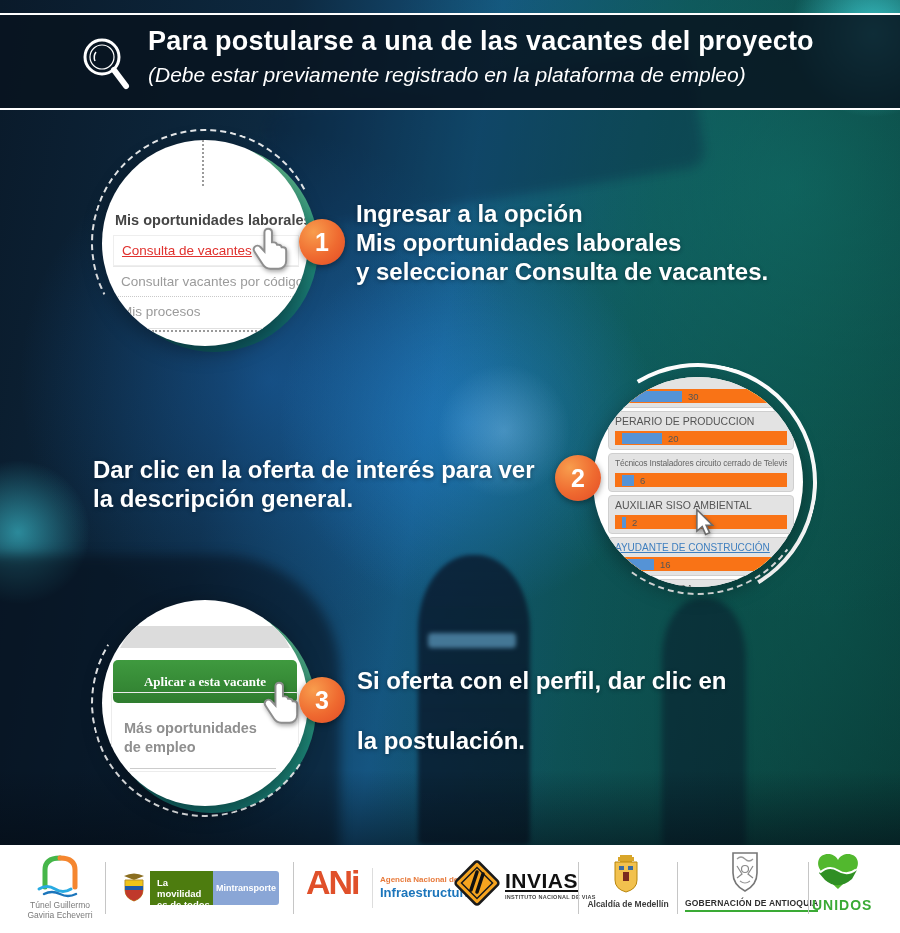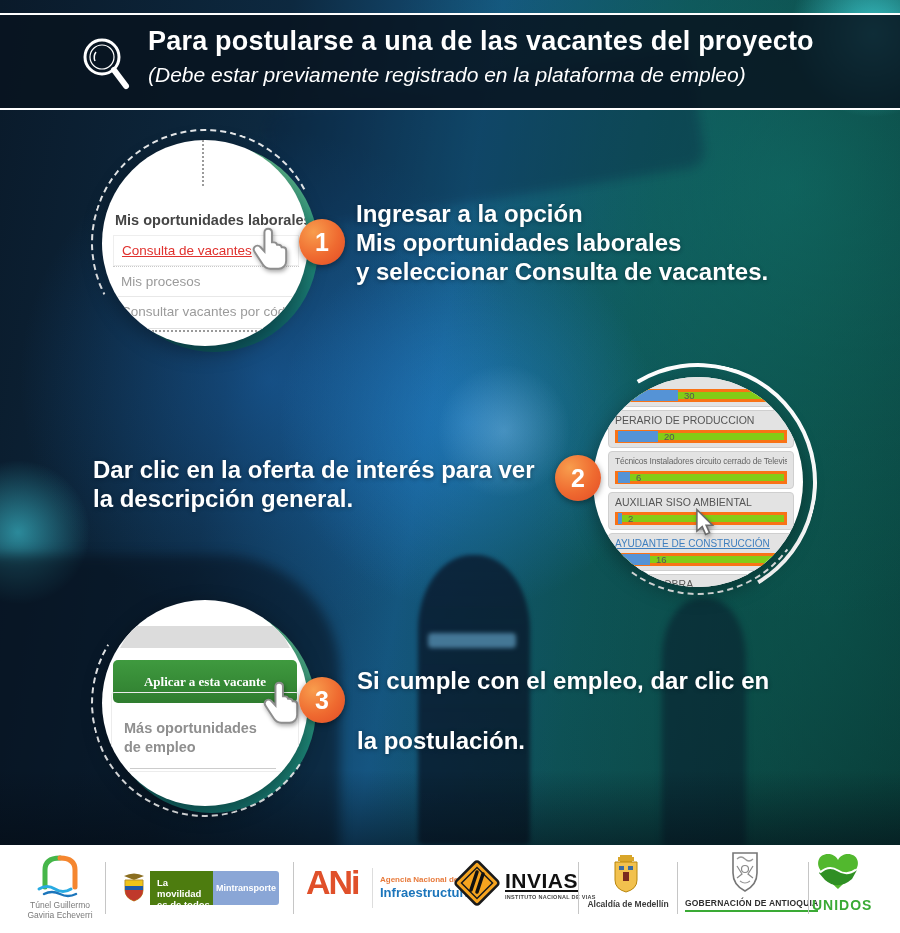--- a/index.html
+++ b/index.html
@@ -74,21 +74,21 @@
   .menu-item.dotted { border-top:1px dotted #c9c9c9; }
   .menu-end { border-top:1px solid #e0e0e0; margin-top:2px; }
   .dot-h { position:absolute; left:50px; top:190px; width:112px; border-top:2px dotted #9a9a9a; }
 
   
   .vac-col { position:absolute; left:15px; top:-8px; width:186px; }
   .vac { background:#e3e3e3; border:1px solid #cfcfcf; border-radius:4px; padding:3px 6px 4px; margin-bottom:3px; }
   .vac-label { font-size:10.5px; color:#555; height:13px; line-height:13px; white-space:nowrap; overflow:hidden; }
   .vac-label.small { font-size:8.5px; letter-spacing:-.2px; color:#666; }
   .vac-label.link  { color:#3f7fbf; text-decoration:underline; font-size:10px; }
-  .vac-track { background:#84cc16; border:3px solid #f97316; height:13px; margin-top:3px; display:flex; align-items:center; }
+  .vac-track { background:#fde047; border:7px solid #f97316; height:13px; margin-top:3px; display:flex; align-items:center; }
   .vac-fill  { background:#5593d6; height:11px; }
   .vac-num   { font-size:9.5px; color:#555; margin-left:6px; }
 
   
   .trap { position:absolute; left:18px; top:26px; width:170px; height:22px; background:#dcdcdc; clip-path:polygon(7% 0, 93% 0, 100% 100%, 0 100%); }
   .apply-btn { position:absolute; left:11px; top:60px; width:184px; height:43px; background:linear-gradient(#3f9a3f,#2f7d2f); border-radius:5px; color:#fff; font-size:13px; font-weight:700; display:flex; align-items:center; justify-content:center;font-family:Liberation Serif, serif; }
   .more-card { position:absolute; left:9px; top:92px; width:188px; border:1px solid #ececec; border-radius:3px; padding:26px 12px 14px; }
   .more-text { font-size:14.5px; font-weight:700; color:#8f8f8f; line-height:19px; width:150px; }
   .line3 { position:absolute; left:28px; top:168px; width:146px; border-top:1px solid #ccc; }
 
@@ -143,22 +143,22 @@
     <div class="subtitle">(Debe estar previamente registrado en la plataforma de empleo)</div>
   </div>
 
   <div class="back-circle back1"></div>
   <div class="ring ring1"></div>
   <div class="shot shot1">
     <div class="dot-v"></div>
     <div class="menu">
       <div class="menu-title">Mis oportunidades laborales</div>
       <div class="menu-item sel">Consulta de vacantes</div>
+      <div class="menu-item">Consultar vacantes por código</div>
       <div class="menu-item dotted">Mis procesos</div>
-      <div class="menu-item">Consultar vacantes por código</div>
       <div class="menu-end"></div>
     </div>
     <div class="dot-h"></div>
   </div>
   <svg class="cursor" style="left:251px;top:226px" width="44" height="48" viewBox="0 0 24 27">
     <path d="M9.2 1.5c-1.1 0-2 .9-2 2v10.8l-2.3-2.5c-.9-1-2.4-1-3.2-.1-.7.8-.7 2 0 2.9l4.6 7.1c.9 1.4 2.5 2.3 4.2 2.3h4.6c2.4 0 4.3-1.9 4.3-4.3v-5.9c0-1-.8-1.8-1.8-1.8h-.7c-.1-.9-.9-1.5-1.8-1.5h-.8c-.2-.8-.9-1.3-1.7-1.3h-1.2V3.5c0-1.1-.9-2-2.2-2z" fill="#fff" stroke="#8e8e8e" stroke-width="1.1"></path>
   </svg>
   <div class="badge badge1">
       <span>1</span>
     </div>
@@ -234,21 +234,21 @@
     </div>
     <div class="line3"></div>
   </div>
   <svg class="cursor" style="left:262px;top:680px" width="44" height="48" viewBox="0 0 24 27">
     <path d="M9.2 1.5c-1.1 0-2 .9-2 2v10.8l-2.3-2.5c-.9-1-2.4-1-3.2-.1-.7.8-.7 2 0 2.9l4.6 7.1c.9 1.4 2.5 2.3 4.2 2.3h4.6c2.4 0 4.3-1.9 4.3-4.3v-5.9c0-1-.8-1.8-1.8-1.8h-.7c-.1-.9-.9-1.5-1.8-1.5h-.8c-.2-.8-.9-1.3-1.7-1.3h-1.2V3.5c0-1.1-.9-2-2.2-2z" fill="#fff" stroke="#8e8e8e" stroke-width="1.1"></path>
   </svg>
   <div class="badge badge3">
       <span>3</span>
     </div>
   <div class="instr instr3">
-    <span>Si cumple con el empleo, dar clic en</span><br>
+    <span>Si oferta con el perfil, dar clic en</span><br>
     <br>
     <span>la postulación.</span>
   </div>
 
   <div class="footer">
 
     <svg class="flogo" style="left:34px;top:8px" width="52" height="48" viewBox="0 0 52 48">
       <path d="M11 34 V17 Q11 5 26 5" fill="none" stroke="#45b649" stroke-width="5" stroke-linecap="round"></path>
       <path d="M26 5 Q41 5 41 17 V34" fill="none" stroke="#f5862f" stroke-width="5" stroke-linecap="round"></path>
       <path d="M5 36 Q13 31 21 36 T37 36" fill="none" stroke="#29abe2" stroke-width="3" stroke-linecap="round"></path>

